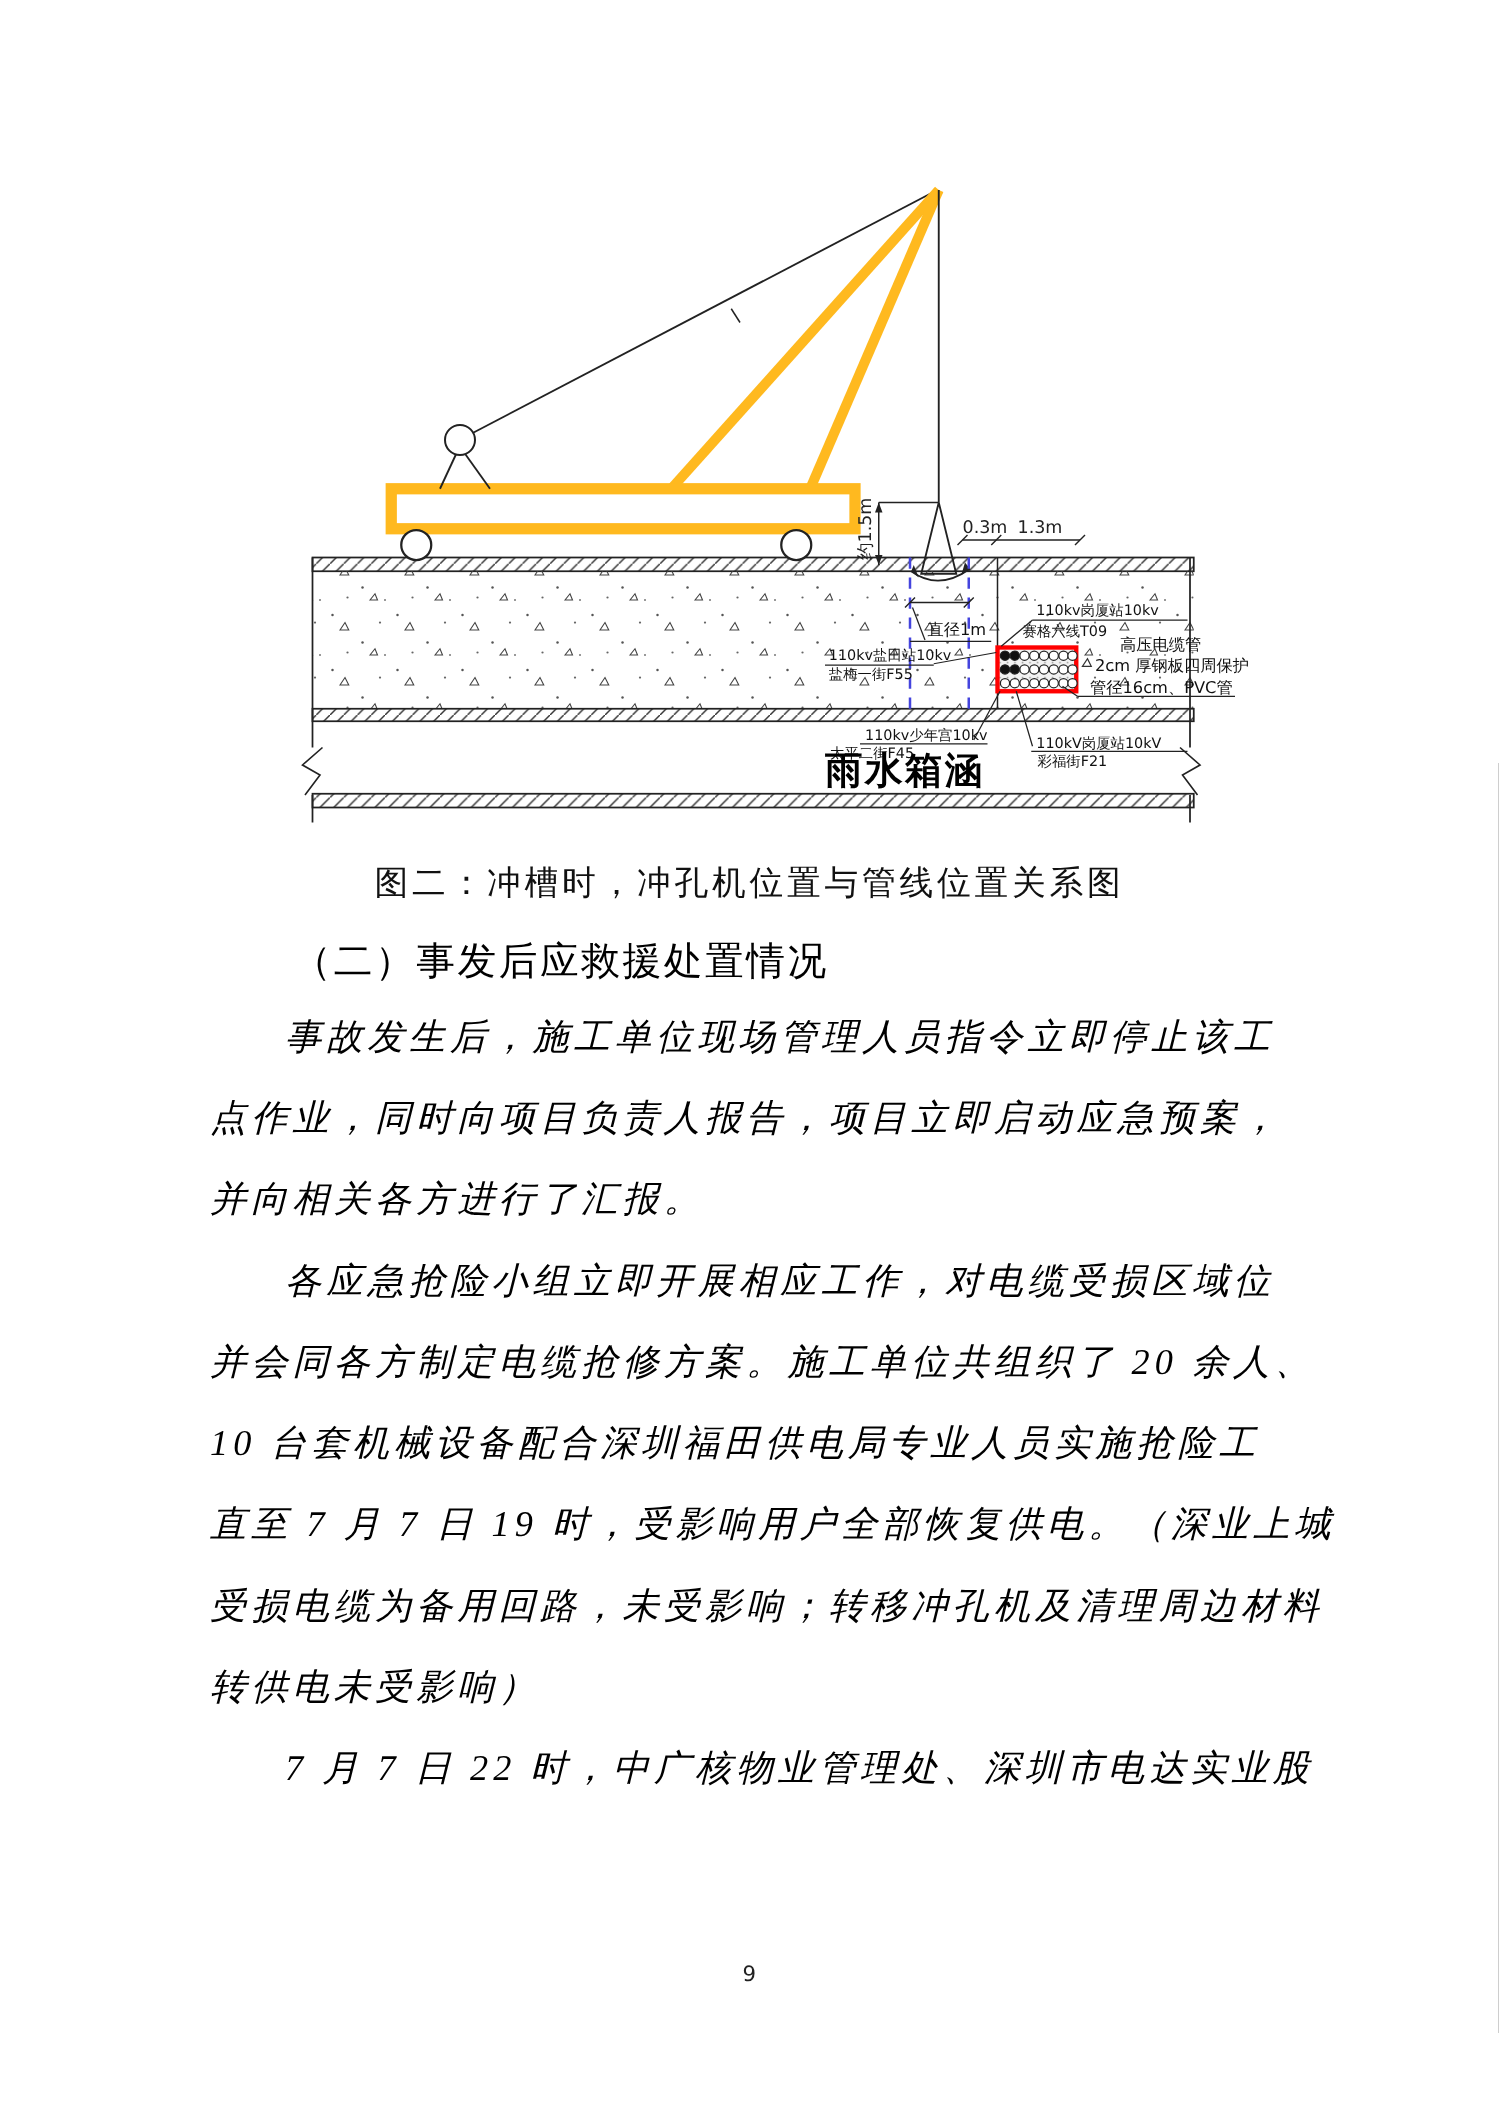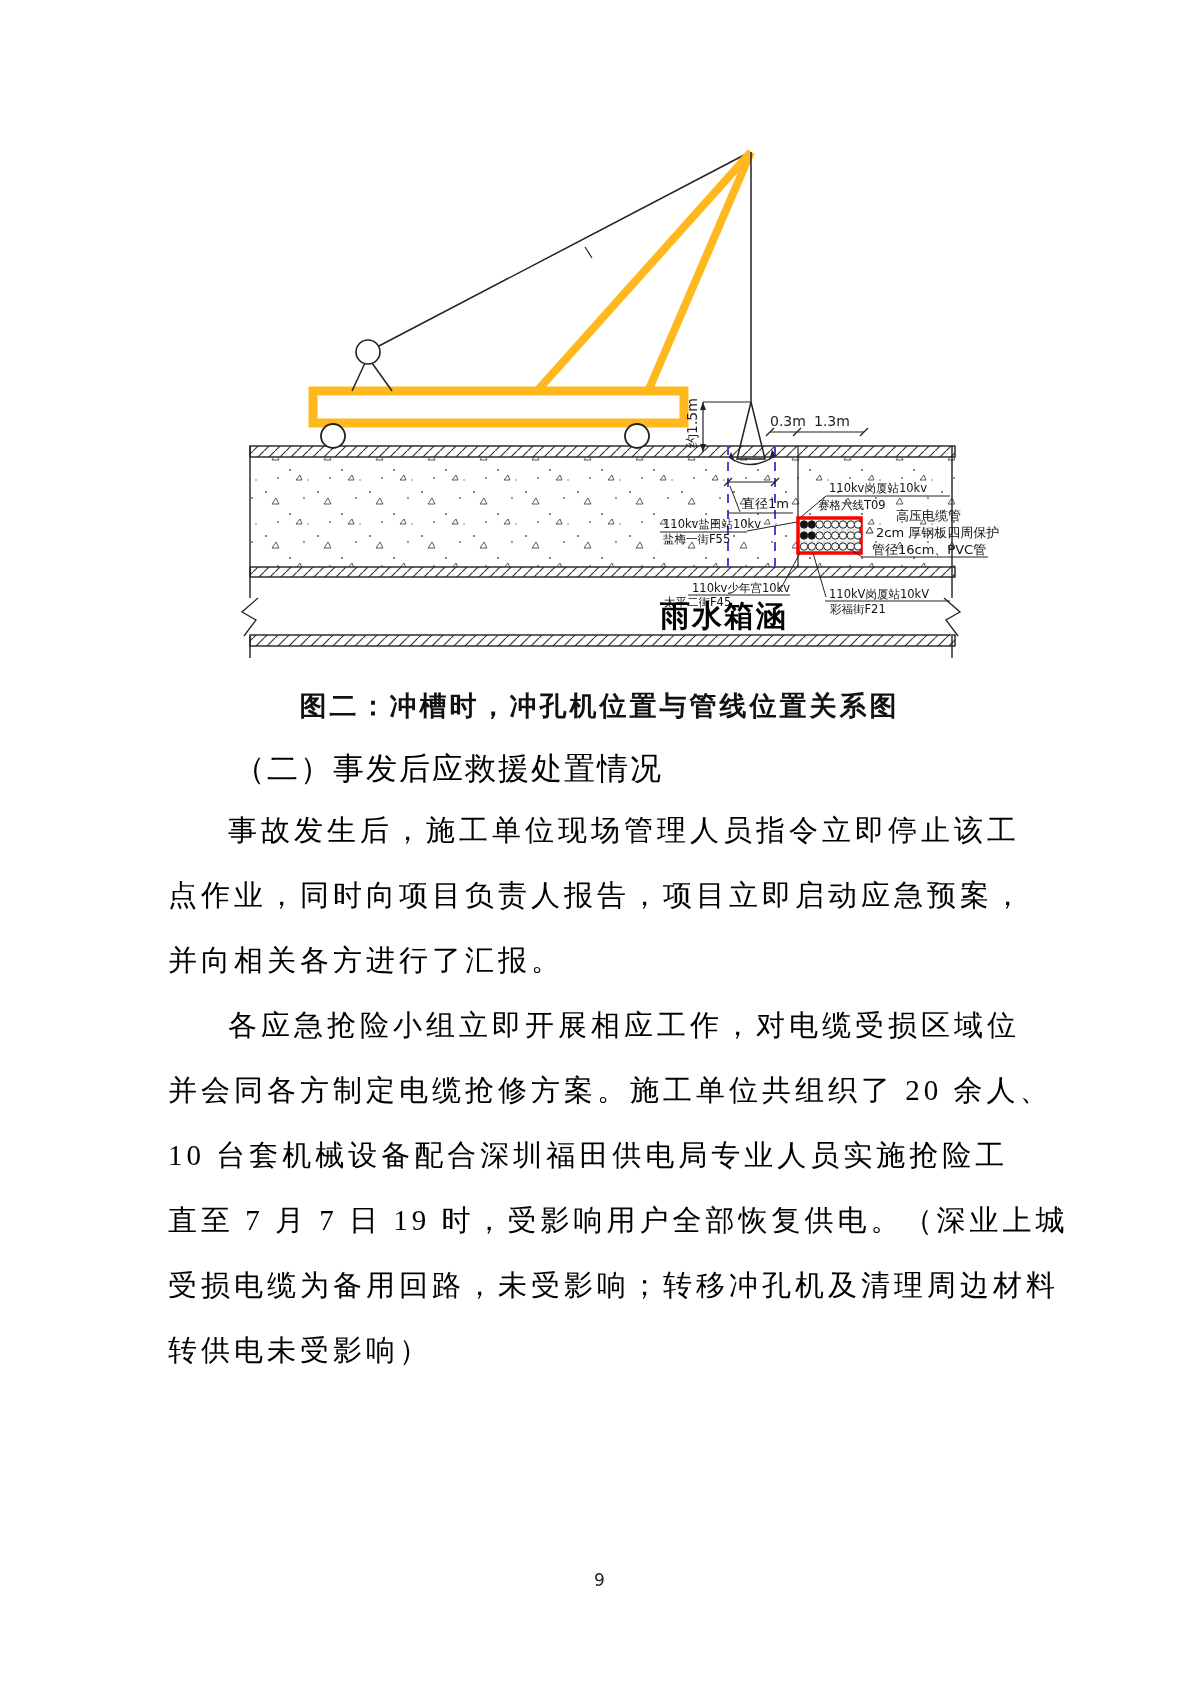--- a/index.html
+++ b/index.html
@@ -4,29 +4,29 @@
 <style>
   html,body{margin:0;padding:0;background:#888;}
   .page{
     position:relative;width:1199px;height:1696px;background:#ffffff;
     margin:0 auto;overflow:hidden;
     font-family:"Liberation Serif","DejaVu Serif",serif;color:#000;
   }
   .figure-svg{position:absolute;top:0;left:0;}
   .fig-caption{
     position:absolute;top:688px;left:0;width:1199px;text-align:center;
-    font-size:27px;letter-spacing:3px;color:#111;font-weight:bold;
+    font-size:27px;letter-spacing:3px;color:#111;
   }
   .heading{
     position:absolute;top:748px;left:168px;width:880px;
     font-size:31px;font-weight:normal;letter-spacing:2px;padding-left:66px;
   }
   .bodytext{
     position:absolute;top:798px;left:168px;width:876px;
-    font-size:29px;letter-spacing:4px;line-height:65px;
+    font-size:29px;letter-spacing:4px;line-height:65px;font-style:italic;
   }
   .bodytext .line{height:65px;white-space:nowrap;}
   .bodytext .line.indent{padding-left:60px;}
   .page-number{
     position:absolute;top:1570px;left:0;width:1199px;text-align:center;
     font-size:17px;font-family:"DejaVu Sans",sans-serif;color:#222;
   }
   text{font-family:"DejaVu Sans","Liberation Sans",sans-serif;fill:#111;}
   .lbl{font-size:11.5px;}
   .lbl2{font-size:13px;}
@@ -186,17 +186,18 @@
   <div class="bodytext">
     <div class="line indent">事故发生后，施工单位现场管理人员指令立即停止该工</div>
     <div class="line">点作业，同时向项目负责人报告，项目立即启动应急预案，</div>
     <div class="line">并向相关各方进行了汇报。</div>
     <div class="line indent">各应急抢险小组立即开展相应工作，对电缆受损区域位</div>
     <div class="line">并会同各方制定电缆抢修方案。施工单位共组织了 20 余人、</div>
     <div class="line">10 台套机械设备配合深圳福田供电局专业人员实施抢险工</div>
     <div class="line">直至 7 月 7 日 19 时，受影响用户全部恢复供电。（深业上城</div>
     <div class="line">受损电缆为备用回路，未受影响；转移冲孔机及清理周边材料</div>
     <div class="line">转供电未受影响）</div>
+    <div class="line indent">7 月 7 日 22 时，中广核物业管理处、深圳市电达实业股</div>
   </div>
 
   <div class="page-number">9</div>
 
 </div>
 
 </body></html>

